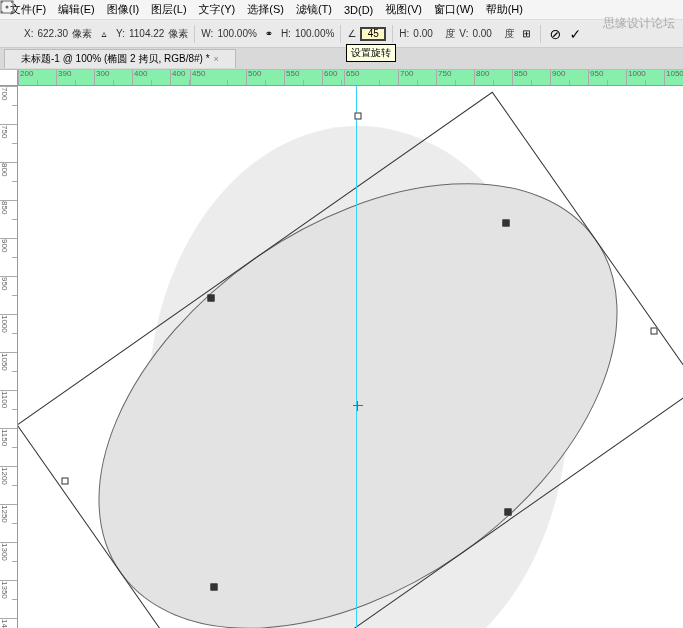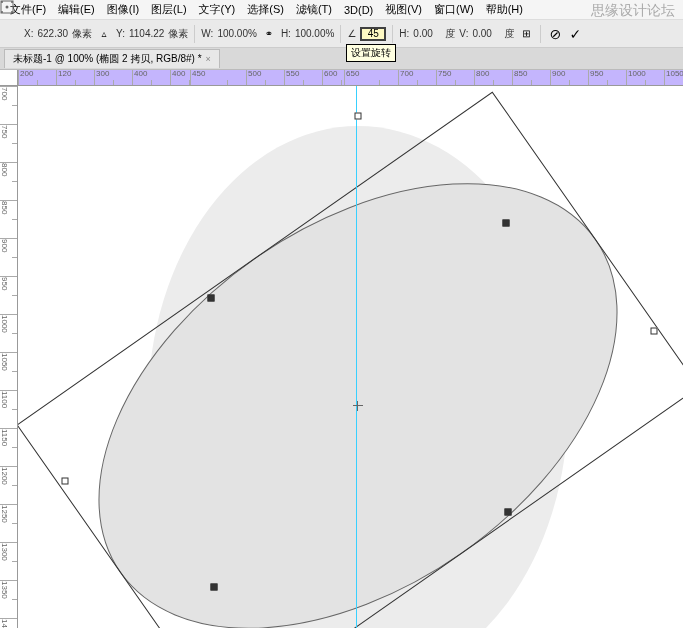--- a/index.html
+++ b/index.html
@@ -1,31 +1,31 @@
 <!DOCTYPE html>
 <html><head>
 <meta charset="utf-8">
 <style>
 *{box-sizing:border-box;margin:0;padding:0;font-family:"Microsoft YaHei",SimSun,sans-serif}
 body{width:683px;height:628px;background:#f0f0f0;overflow:hidden;position:relative}
 .menubar{height:20px;background:#f5f5f5;display:flex;align-items:center;padding:0 4px;font-size:11px;border-bottom:1px solid #ddd}
 .menubar span{padding:2px 6px;cursor:default}
-.watermark{position:absolute;right:8px;top:2px;font-size:14px;color:#aaa;display:flex;gap:6px}
+.watermark{position:absolute;right:8px;top:15px;font-size:12px;color:#aaa;display:flex;gap:6px}
 .optbar{height:28px;background:#eaeaea;display:flex;align-items:center;padding:0 4px;font-size:10px;gap:4px;border-bottom:1px solid #ccc}
 .optbar .icon{width:16px;height:16px;display:flex;align-items:center;justify-content:center}
 .optbar .sep{width:1px;height:18px;background:#ccc;margin:0 2px}
 .optbar .lbl{color:#333}
 .optbar .val{color:#333;min-width:28px}
 .optbar input{width:26px;height:14px;font-size:10px;border:2px solid #404040;background:#fef9c3;text-align:center}
 .tooltip{position:absolute;left:346px;top:44px;background:#ffffe1;border:1px solid #000;font-size:10px;padding:1px 4px;z-index:10}
 .tabbar{height:22px;background:#d9d9d9;display:flex;align-items:center;padding:0 4px;font-size:10px;border-bottom:1px solid #bbb}
-.tab{background:#e8e8e8;padding:2px 8px;border:1px solid #bbb;border-bottom:none;display:flex;align-items:center;gap:4px}
+.tab{background:#e8e8e8;padding:2px 16px;border:1px solid #bbb;border-bottom:none;display:flex;align-items:center;gap:4px}
 .tab .close{font-size:9px;color:#888}
 .workspace{position:relative;height:558px;background:#fff}
-.ruler-h{position:absolute;left:18px;top:0;right:0;height:16px;background:#c4b5fd;border-bottom:1px solid #999;overflow:hidden}
+.ruler-h{position:absolute;left:18px;top:0;right:0;height:16px;background:#86efac;border-bottom:1px solid #999;overflow:hidden}
 .ruler-v{position:absolute;left:0;top:16px;bottom:0;width:18px;background:#fff;border-right:1px solid #999;overflow:hidden}
 .ruler-corner{position:absolute;left:0;top:0;width:18px;height:16px;background:#fff;border-right:1px solid #999;border-bottom:1px solid #999}
 .ruler-h .tick{position:absolute;top:0;height:16px;border-left:1px solid #aaa;font-size:8px;color:#666;padding-left:1px;line-height:8px}
 .ruler-h .minor{top:10px;height:6px}
 .ruler-v .tick{position:absolute;left:0;width:18px;border-top:1px solid #aaa;font-size:8px;color:#666}
 .ruler-v .tick span{writing-mode:vertical-rl;display:block;line-height:8px}
 .ruler-v .minor{left:12px;width:6px}
 .canvas{position:absolute;left:18px;top:16px;right:0;bottom:0;background:#fff;overflow:hidden}
 svg{position:absolute;left:0;top:0}
 .guide{position:absolute;top:0;bottom:0;width:1px;background:#38d0ff;left:338px}
@@ -102,21 +102,21 @@
     <span>未标题-1 @ 100% (椭圆 2 拷贝, RGB/8#) *</span>
     <span class="close">×</span>
   </div>
 </div>
 
 <div class="workspace">
   <div class="ruler-corner"></div>
   <div class="ruler-h">
       <div class="tick" style="left: 0px;">200</div>
       <div class="tick minor" style="left: 19px;"></div>
-      <div class="tick" style="left: 38px;">120</div>
+      <div class="tick" style="left: 38px;">390</div>
       <div class="tick minor" style="left: 57px;"></div>
       <div class="tick" style="left: 76px;">300</div>
       <div class="tick minor" style="left: 95px;"></div>
       <div class="tick" style="left: 114px;">400</div>
       <div class="tick minor" style="left: 133px;"></div>
       <div class="tick" style="left: 152px;">400</div>
       <div class="tick minor" style="left: 171px;"></div>
       <div class="tick" style="left: 172px;">450</div>
       <div class="tick minor" style="left: 209px;"></div>
       <div class="tick" style="left: 228px;">500</div>

